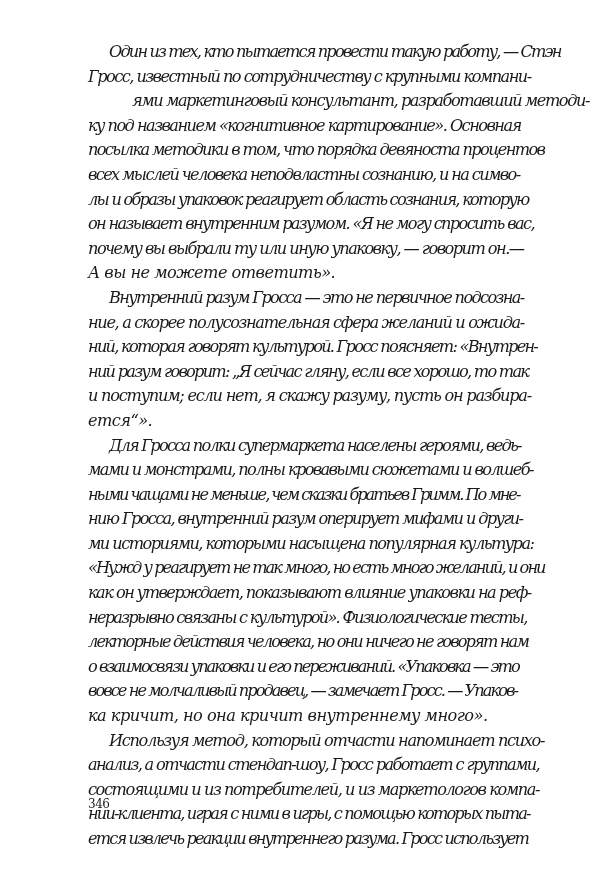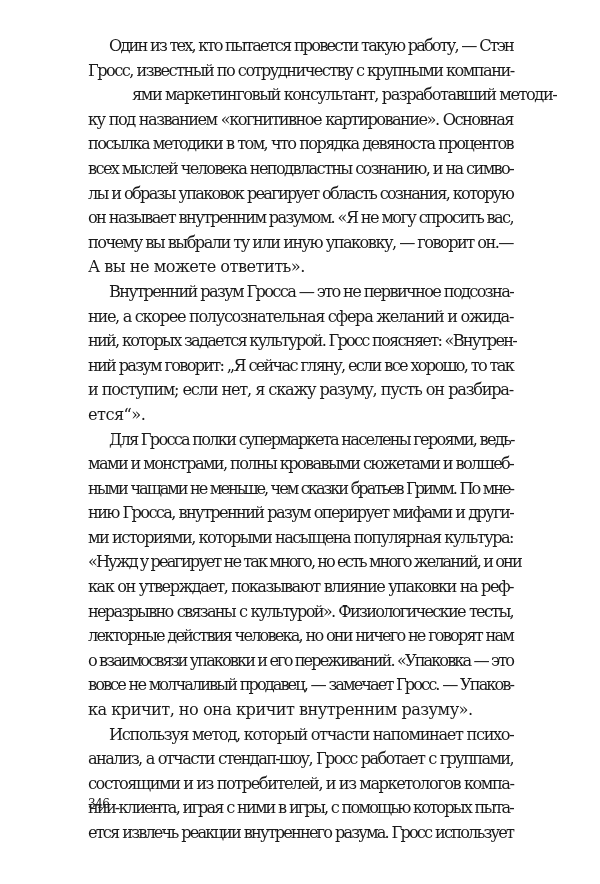--- a/index.html
+++ b/index.html
@@ -3,21 +3,21 @@
 <meta charset="utf-8">
 <style>
   html, body { margin: 0; padding: 0; background: #ffffff; }
   body { width: 600px; height: 884px; position: relative; overflow: hidden; }
   .page {
     position: absolute; left: 0; top: 0; width: 600px; height: 884px;
     background: #ffffff; color: #1a1a1a;
     font-family: "DejaVu Serif", "Liberation Serif", serif;
   }
   .text-block {
-    position: absolute; left: 88px; top: 34px; width: 425px;
+    position: absolute; left: 88px; top: 40px; width: 425px; font-style: italic;
   }
   .line {
     display: block;
     height: 24.6px;
     line-height: 24.6px;
     font-size: 16.2px;
     letter-spacing: -0.55px;
     word-spacing: 0px;
     text-align: justify;
     text-align-last: justify;
@@ -47,39 +47,39 @@
       <span class="line" style="letter-spacing: -1.65px;">всех мыслей человека неподвластны сознанию, и на симво-</span>
       <span class="line" style="letter-spacing: -1.75px;">лы и образы упаковок реагирует область сознания, которую</span>
       <span class="line" style="letter-spacing: -1.65px;">он называет внутренним разумом. «Я не могу спросить вас,</span>
       <span class="line" style="letter-spacing: -1.55px;">почему вы выбрали ту или иную упаковку, — говорит он.—</span>
       <span class="line last">А вы не можете ответить».</span>
     </div>
 
     <div>
       <span class="line indent" style="letter-spacing: -1.65px;">Внутренний разум Гросса — это не первичное подсозна-</span>
       <span class="line" style="letter-spacing: -1.35px;">ние, а скорее полусознательная сфера желаний и ожида-</span>
-      <span class="line" style="letter-spacing: -1.75px;">ний, которых задается культурой. Гросс поясняет: «Внутрен-</span>
+      <span class="line" style="letter-spacing: -1.75px;">ний, которая говорят культурой. Гросс поясняет: «Внутрен-</span>
       <span class="line" style="letter-spacing: -1.75px;">ний разум говорит: „Я сейчас гляну, если все хорошо, то так</span>
       <span class="line" style="letter-spacing: -1.25px;">и поступим; если нет, я скажу разуму, пусть он разбира-</span>
       <span class="line last">ется“».</span>
     </div>
 
     <div>
       <span class="line indent" style="letter-spacing: -1.75px;">Для Гросса полки супермаркета населены героями, ведь-</span>
       <span class="line" style="letter-spacing: -1.65px;">мами и монстрами, полны кровавыми сюжетами и волшеб-</span>
       <span class="line" style="letter-spacing: -2.05px;">ными чащами не меньше, чем сказки братьев Гримм. По мне-</span>
       <span class="line" style="letter-spacing: -1.65px;">нию Гросса, внутренний разум оперирует мифами и други-</span>
       <span class="line" style="letter-spacing: -1.55px;">ми историями, которыми насыщена популярная культура:</span>
       <span class="line" style="letter-spacing: -1.95px;">«Нужд у реагирует не так много, но есть много желаний, и они</span>
       <span class="line" style="letter-spacing: -1.55px;">как он утверждает, показывают влияние упаковки на реф-</span>
       <span class="line" style="letter-spacing: -1.75px;">неразрывно связаны с культурой». Физиологические тесты,</span>
       <span class="line" style="letter-spacing: -1.85px;">лекторные действия человека, но они ничего не говорят нам</span>
       <span class="line" style="letter-spacing: -1.95px;">о взаимосвязи упаковки и его переживаний. «Упаковка — это</span>
       <span class="line" style="letter-spacing: -1.95px;">вовсе не молчаливый продавец, — замечает Гросс. — Упаков-</span>
-      <span class="line last">ка кричит, но она кричит внутренним разуму».</span>
+      <span class="line last">ка кричит, но она кричит внутреннему много».</span>
     </div>
 
     <div>
       <span class="line indent" style="letter-spacing: -1.35px;">Используя метод, который отчасти напоминает психо-</span>
       <span class="line" style="letter-spacing: -1.65px;">анализ, а отчасти стендап-шоу, Гросс работает с группами,</span>
       <span class="line" style="letter-spacing: -1.45px;">состоящими и из потребителей, и из маркетологов компа-</span>
       <span class="line" style="letter-spacing: -1.85px;">нии-клиента, играя с ними в игры, с помощью которых пыта-</span>
       <span class="line" style="letter-spacing: -1.85px;">ется извлечь реакции внутреннего разума. Гросс использует</span>
     </div>
 

